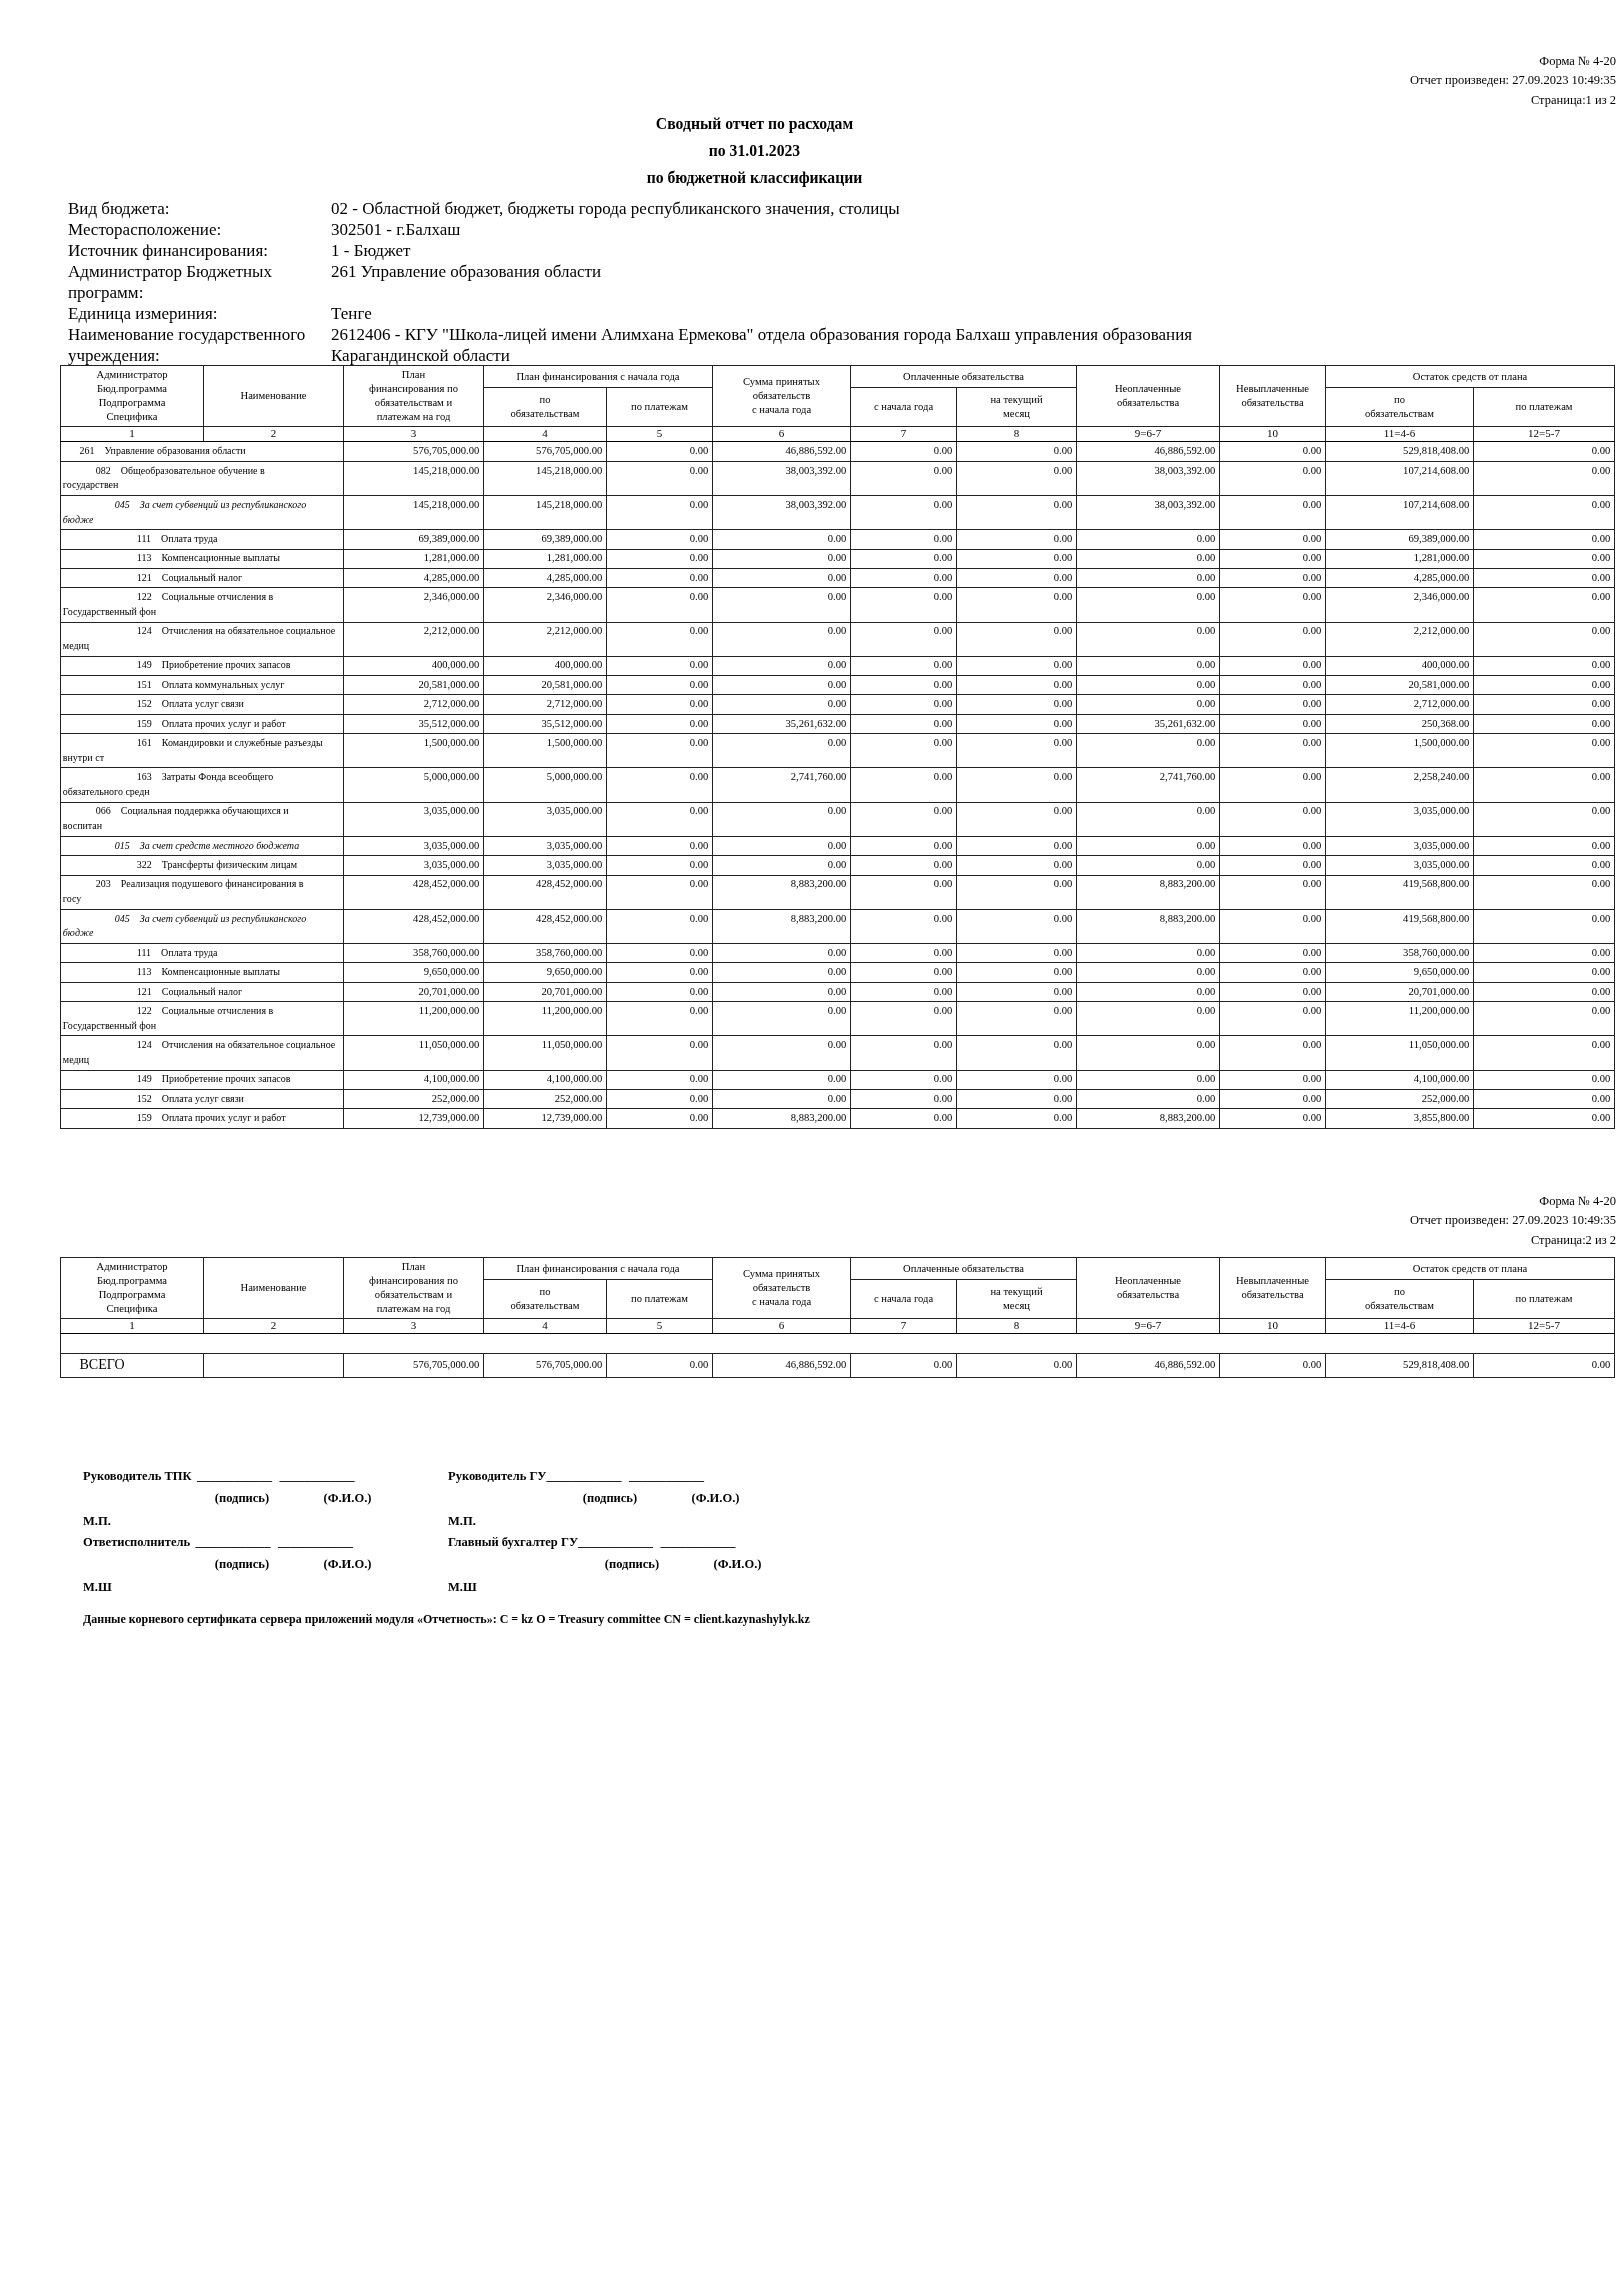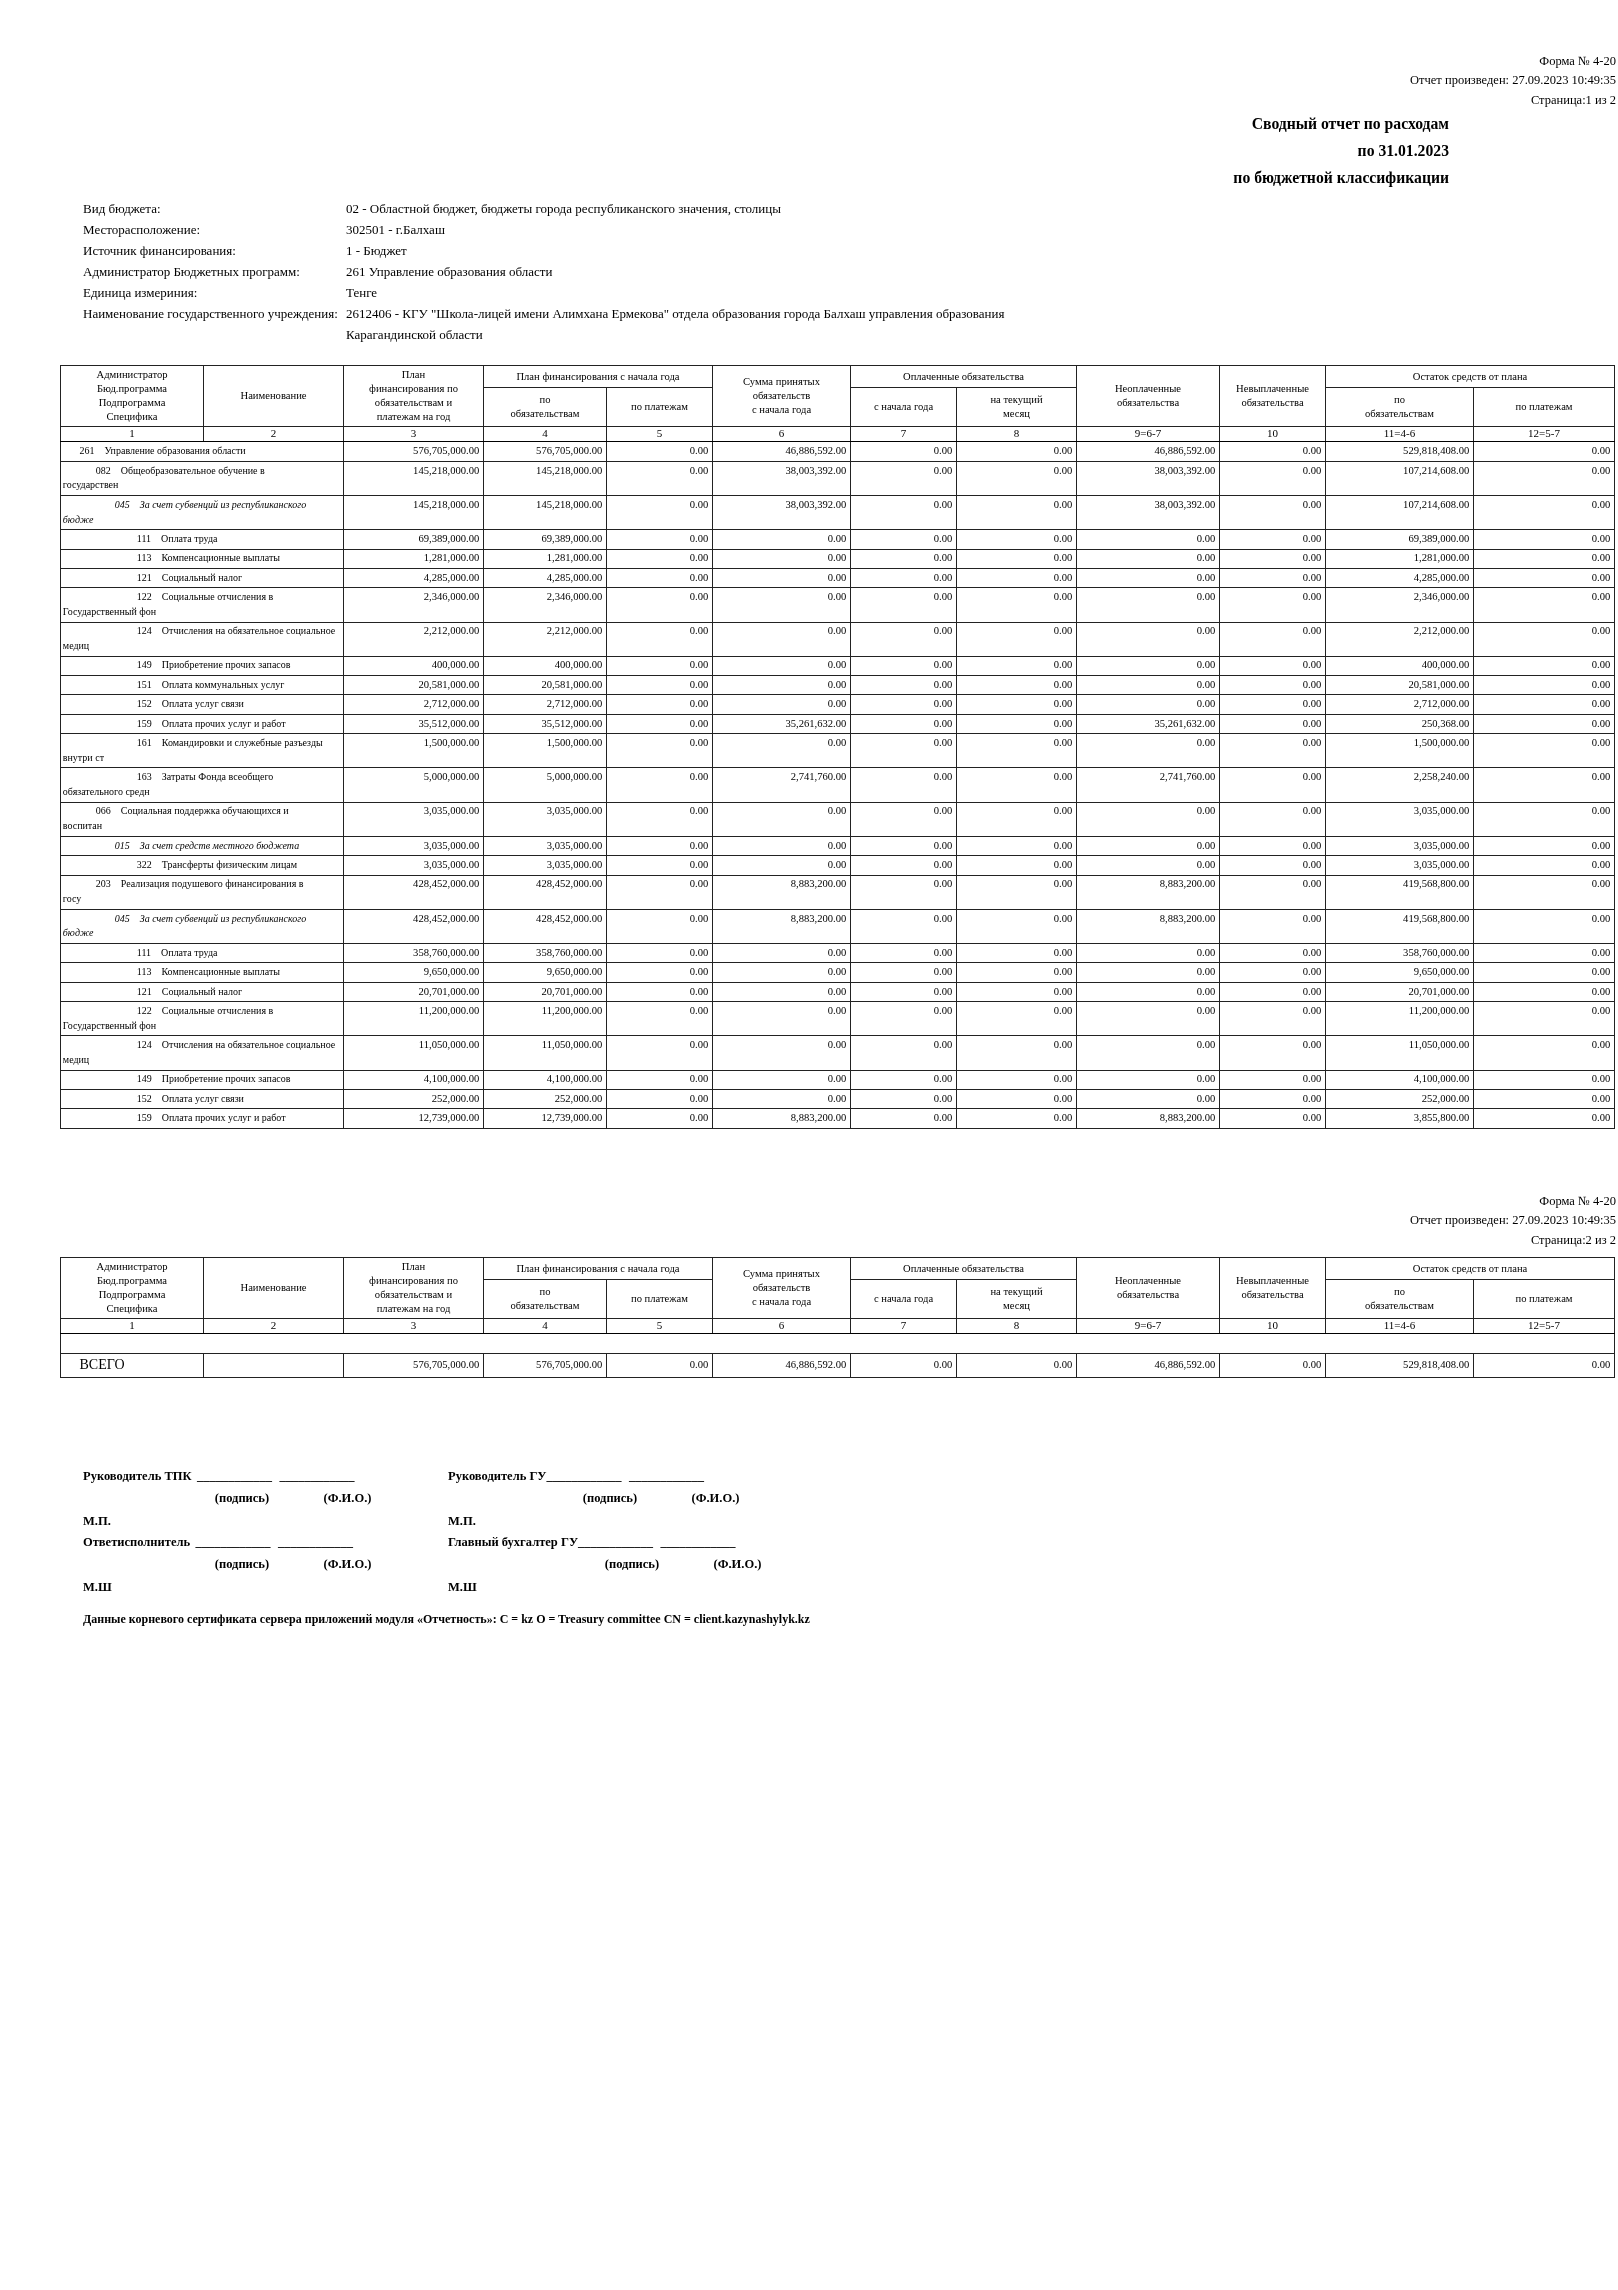--- a/index.html
+++ b/index.html
@@ -4,25 +4,25 @@
 <style>
   * { margin:0; padding:0; box-sizing:border-box; }
   html,body { background:#fff; }
   body { font-family:"Liberation Serif", serif; color:#000; }
   .page { position:relative; width:1619px; height:2291px; background:#fff; overflow:hidden;margin-left:28px; }
 
   .corner { position:absolute; right:31px; text-align:right; font-size:12.5px; line-height:19.4px; }
   #corner1 { top:52px; }
   #corner2 { top:1192px; }
 
-  .title-block { position:absolute; top:110px; left:32px; width:1389px; text-align:right;
+  .title-block { position:absolute; top:110px; left:32px; width:1389px; text-align:center;
                  font-weight:bold; font-size:15.7px; line-height:27px; }
 
-  .meta-table { position:absolute; top:198px; left:55px; border-collapse:collapse;
-                font-size:13px; line-height:21px; }
+  .meta-table { position:absolute; top:198px; left:40px; border-collapse:collapse;
+                font-size:17px; line-height:21px; }
   .meta-table td { vertical-align:top; }
   .meta-label { width:263px; }
   .meta-value { white-space:pre-line; max-width:1061px; }
 
   table.grid { position:absolute; left:32px; width:1555px; border-collapse:collapse;
                table-layout:fixed; border:1.8px solid #000; }
   #table1 { top:365px; }
   #table2 { top:1257px; }
   .grid th, .grid td { border:0.9px solid #222; }
   .grid thead th { font-weight:normal; text-align:center; vertical-align:middle;

